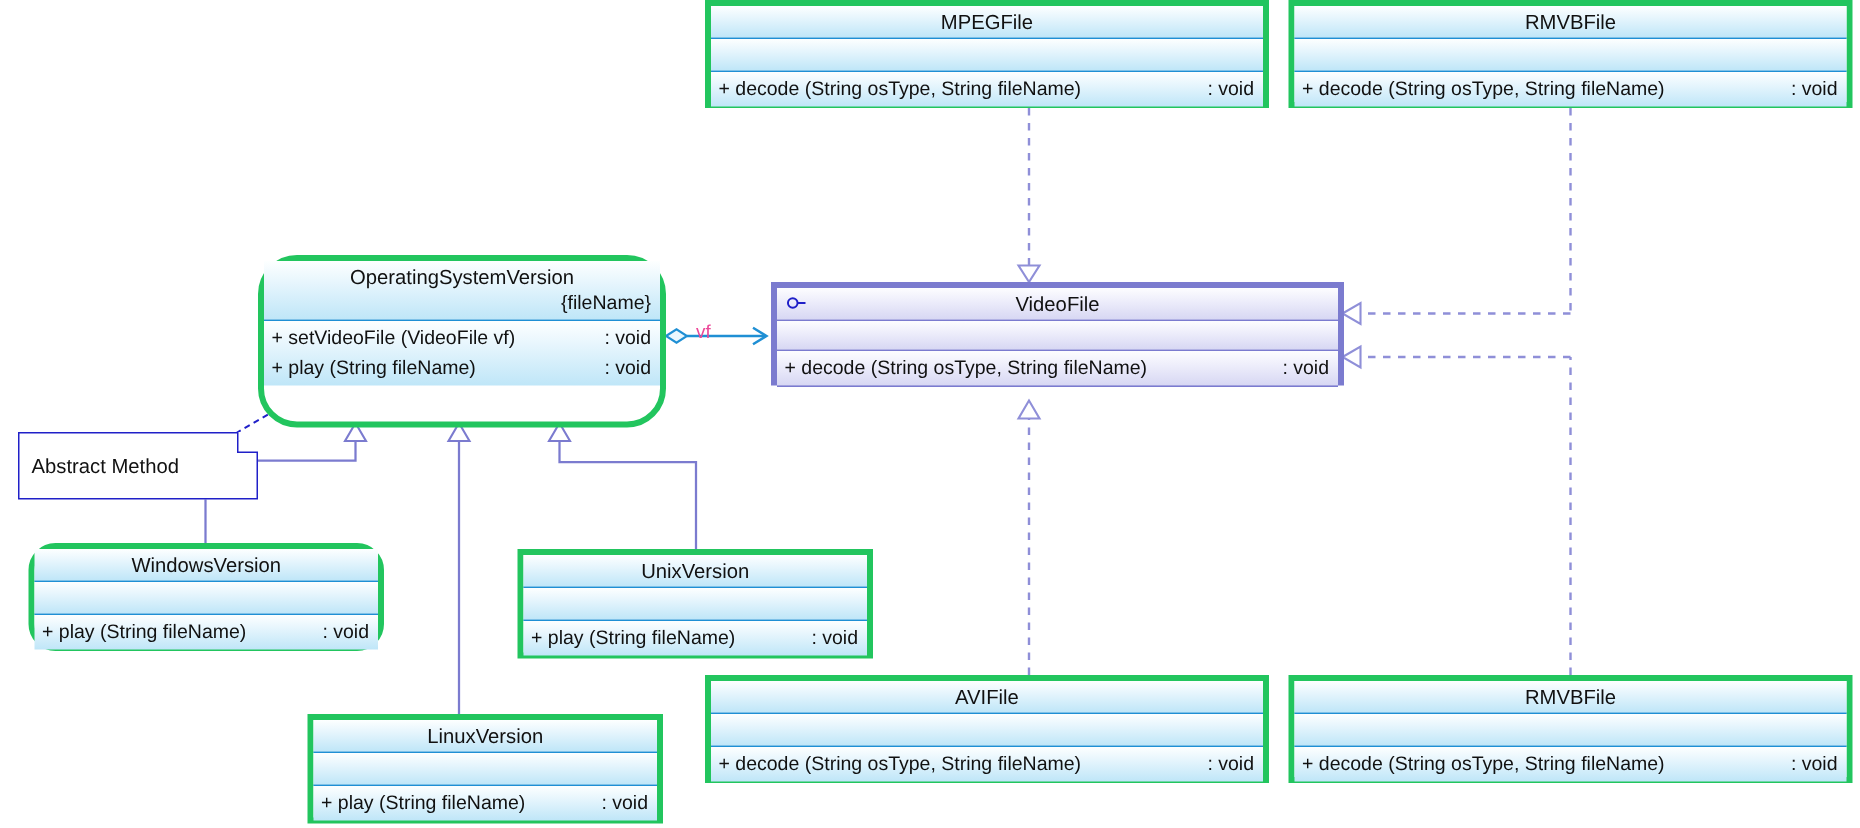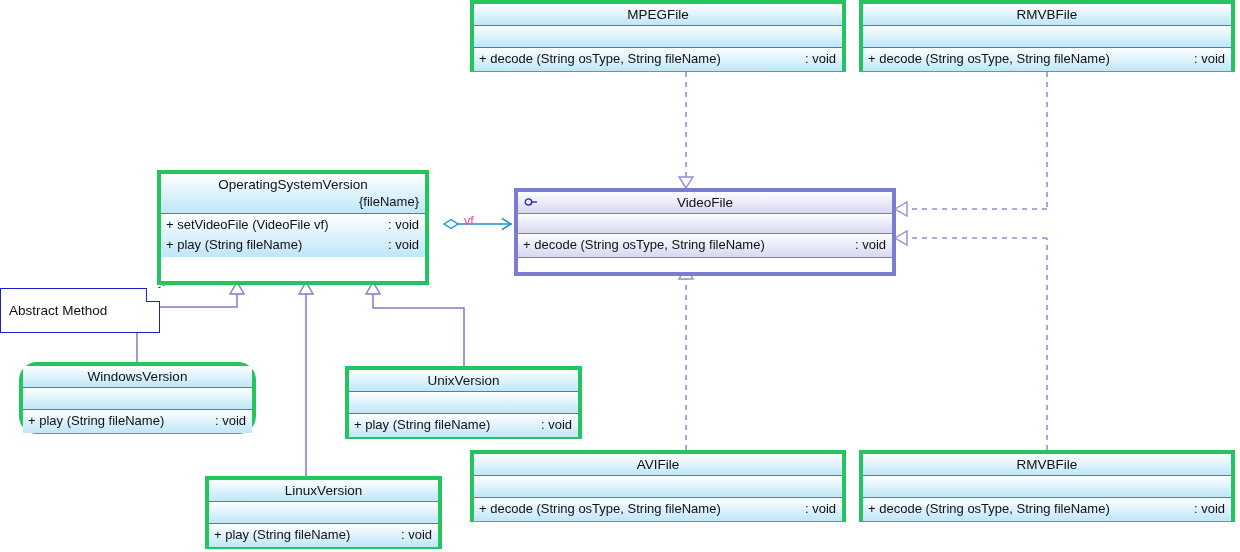--- a/index.html
+++ b/index.html
@@ -100,20 +100,21 @@
     height: 10px;
   }
 
   
   .uml-note {
     position: absolute;
     box-sizing: border-box;
     border: 1px solid #2020c8;
     background: #ffffff;
     z-index: 6;
+    margin-left: 12px;
   }
   .note-text {
     font-size: 13.5px;
     color: #111111;
     line-height: 17px;
     padding: 13px 8px 0 8px;
     white-space: nowrap;
   }
   .note-fold {
     position: absolute;
@@ -219,40 +220,40 @@
     <div class="compartment cmp-empty"></div>
     <div class="compartment cmp-members last">
       <div class="member">
         <span>+</span>
         <span>decode (String osType, String fileName)</span>
         <span class="ret">: void</span>
       </div>
     </div>
   </div>
 
-  <div class="uml-class" style="left:157px; top:170px; width:272px; height:115px;">
+  <div class="uml-class" style="left:172px; top:170px; width:272px; height:115px;border-radius:26px;">
     <div class="compartment cmp-name tall">
       <span>OperatingSystemVersion</span>
       <span class="cmp-stereo">{fileName}</span>
     </div>
     <div class="compartment cmp-members last">
       <div class="member">
         <span>+</span>
         <span>setVideoFile (VideoFile vf)</span>
         <span class="ret">: void</span>
       </div>
       <div class="member">
         <span>+</span>
         <span>play (String fileName)</span>
         <span class="ret">: void</span>
       </div>
     </div>
   </div>
 
-  <div class="uml-class iface" style="left:514px; top:188px; width:382px; height:88px;">
+  <div class="uml-class iface" style="left:514px; top:188px; width:382px; height:69px;">
     <div class="compartment cmp-name">
       <svg class="iface-glyph" viewBox="0 0 16 10" xmlns="http://www.w3.org/2000/svg">
         <circle cx="4.5" cy="5" r="3.2" fill="none" stroke="#2020c8" stroke-width="1.3"></circle>
         <line x1="7.8" y1="5" x2="13" y2="5" stroke="#2020c8" stroke-width="1.3"></line>
       </svg>
       <span>VideoFile</span>
     </div>
     <div class="compartment cmp-empty short"></div>
     <div class="compartment cmp-members last">
       <div class="member">

